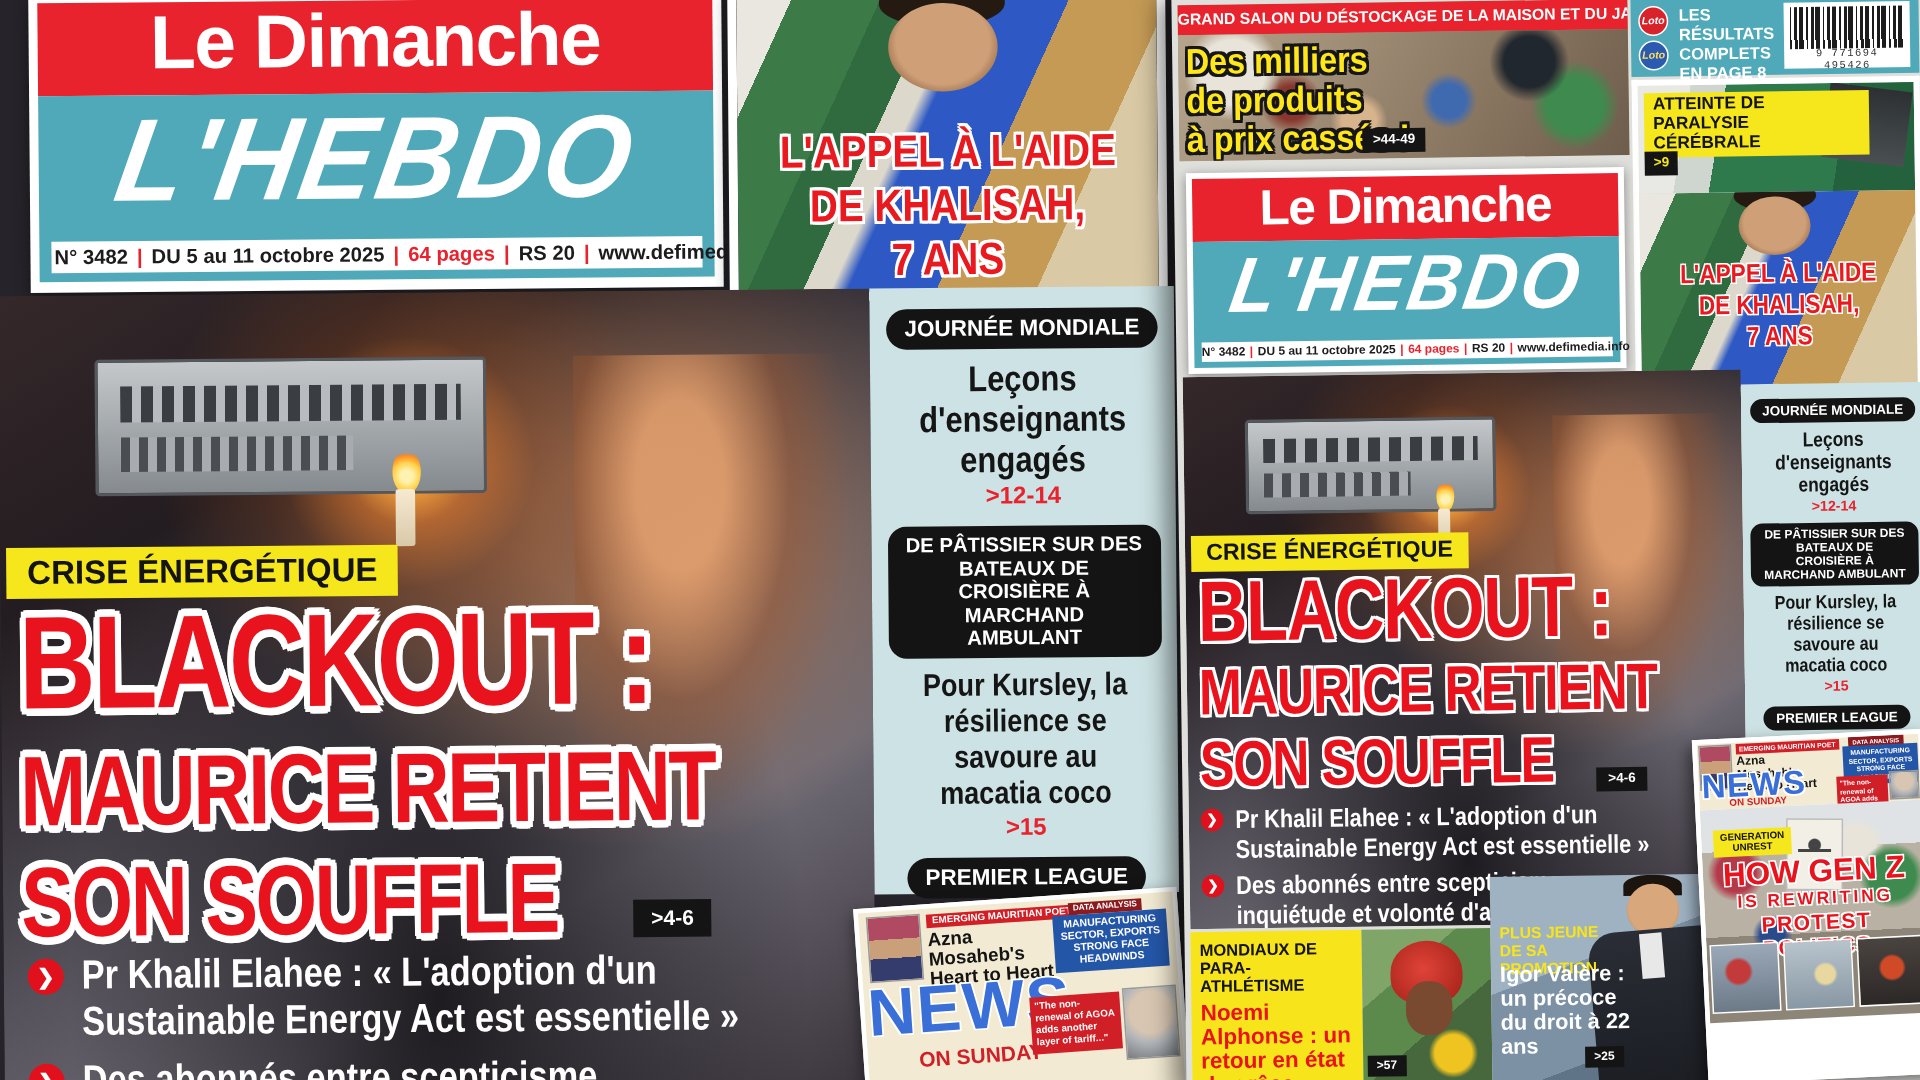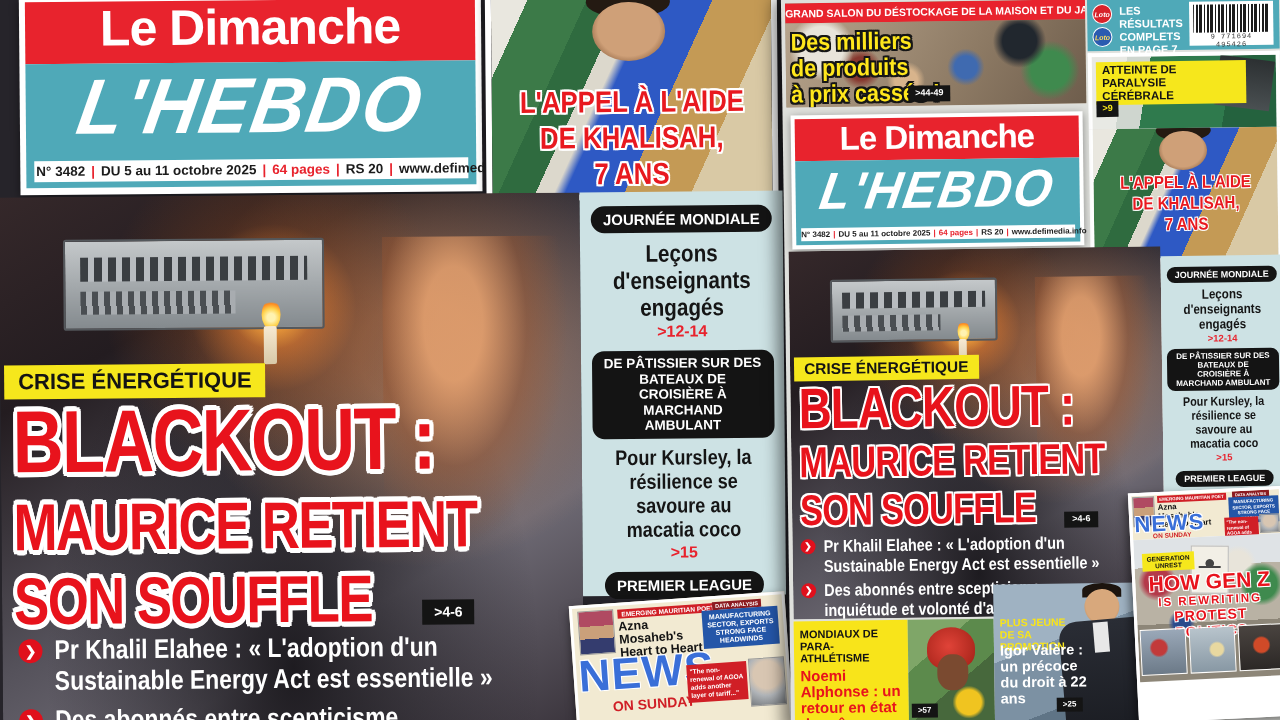--- a/index.html
+++ b/index.html
@@ -221,21 +221,21 @@
         <span class="cond" style="transform:scaleX(.9);">Des milliers</span><br>
         <span class="cond" style="transform:scaleX(.9);">de produits</span><br>
         <span class="cond" style="transform:scaleX(.9);">à prix cassés !</span>
       </div>
       <span class="refbox" style="left:122px;top:84px;font-size:9px;padding:1px 7px;">&gt;44-49</span>
     </div>
 
     <div class="rp-loto">
       <span class="loto-circle" style="left:5px;top:5px;background:#d8232a;">Loto</span>
       <span class="loto-circle" style="left:5px;top:28px;background:#2b5bb0;color:#ffdf5c;">Loto</span>
-      <div class="loto-text">LES RÉSULTATS COMPLETS EN PAGE 7</div>
+      <div class="loto-text">LES RÉSULTATS COMPLETS EN PAGE 8</div>
       <div class="barcode">
         <span class="bars"></span>
         <span class="digits">9 771694 495426</span>
       </div>
     </div>
 
     <div class="rp-paralysie">
       <div class="hosp-equip"></div>
       <span class="ytag owb1" style="left:4px;top:5px;font-size:11.5px;line-height:13px;padding:2px 6px;width:150px;text-shadow:none;">ATTEINTE DE PARALYSIE CÉRÉBRALE</span>
       <span class="refbox" style="left:4px;top:44px;font-size:9px;padding:1px 6px;color:#f6e71c;">&gt;9</span>

